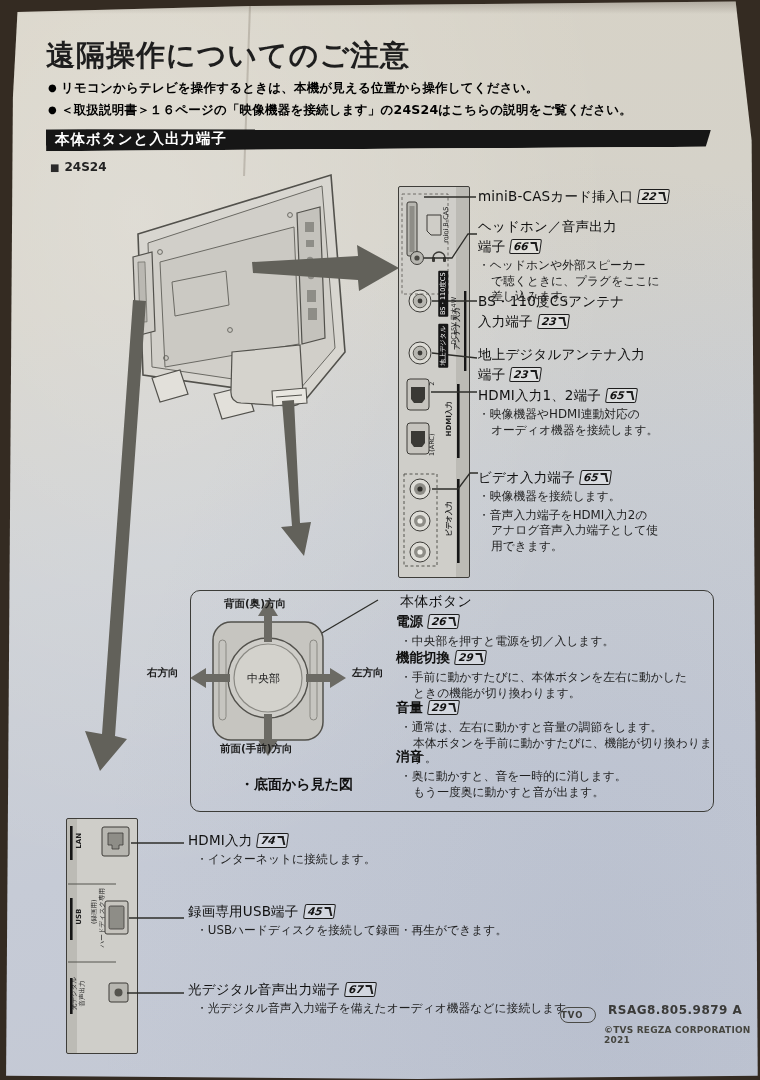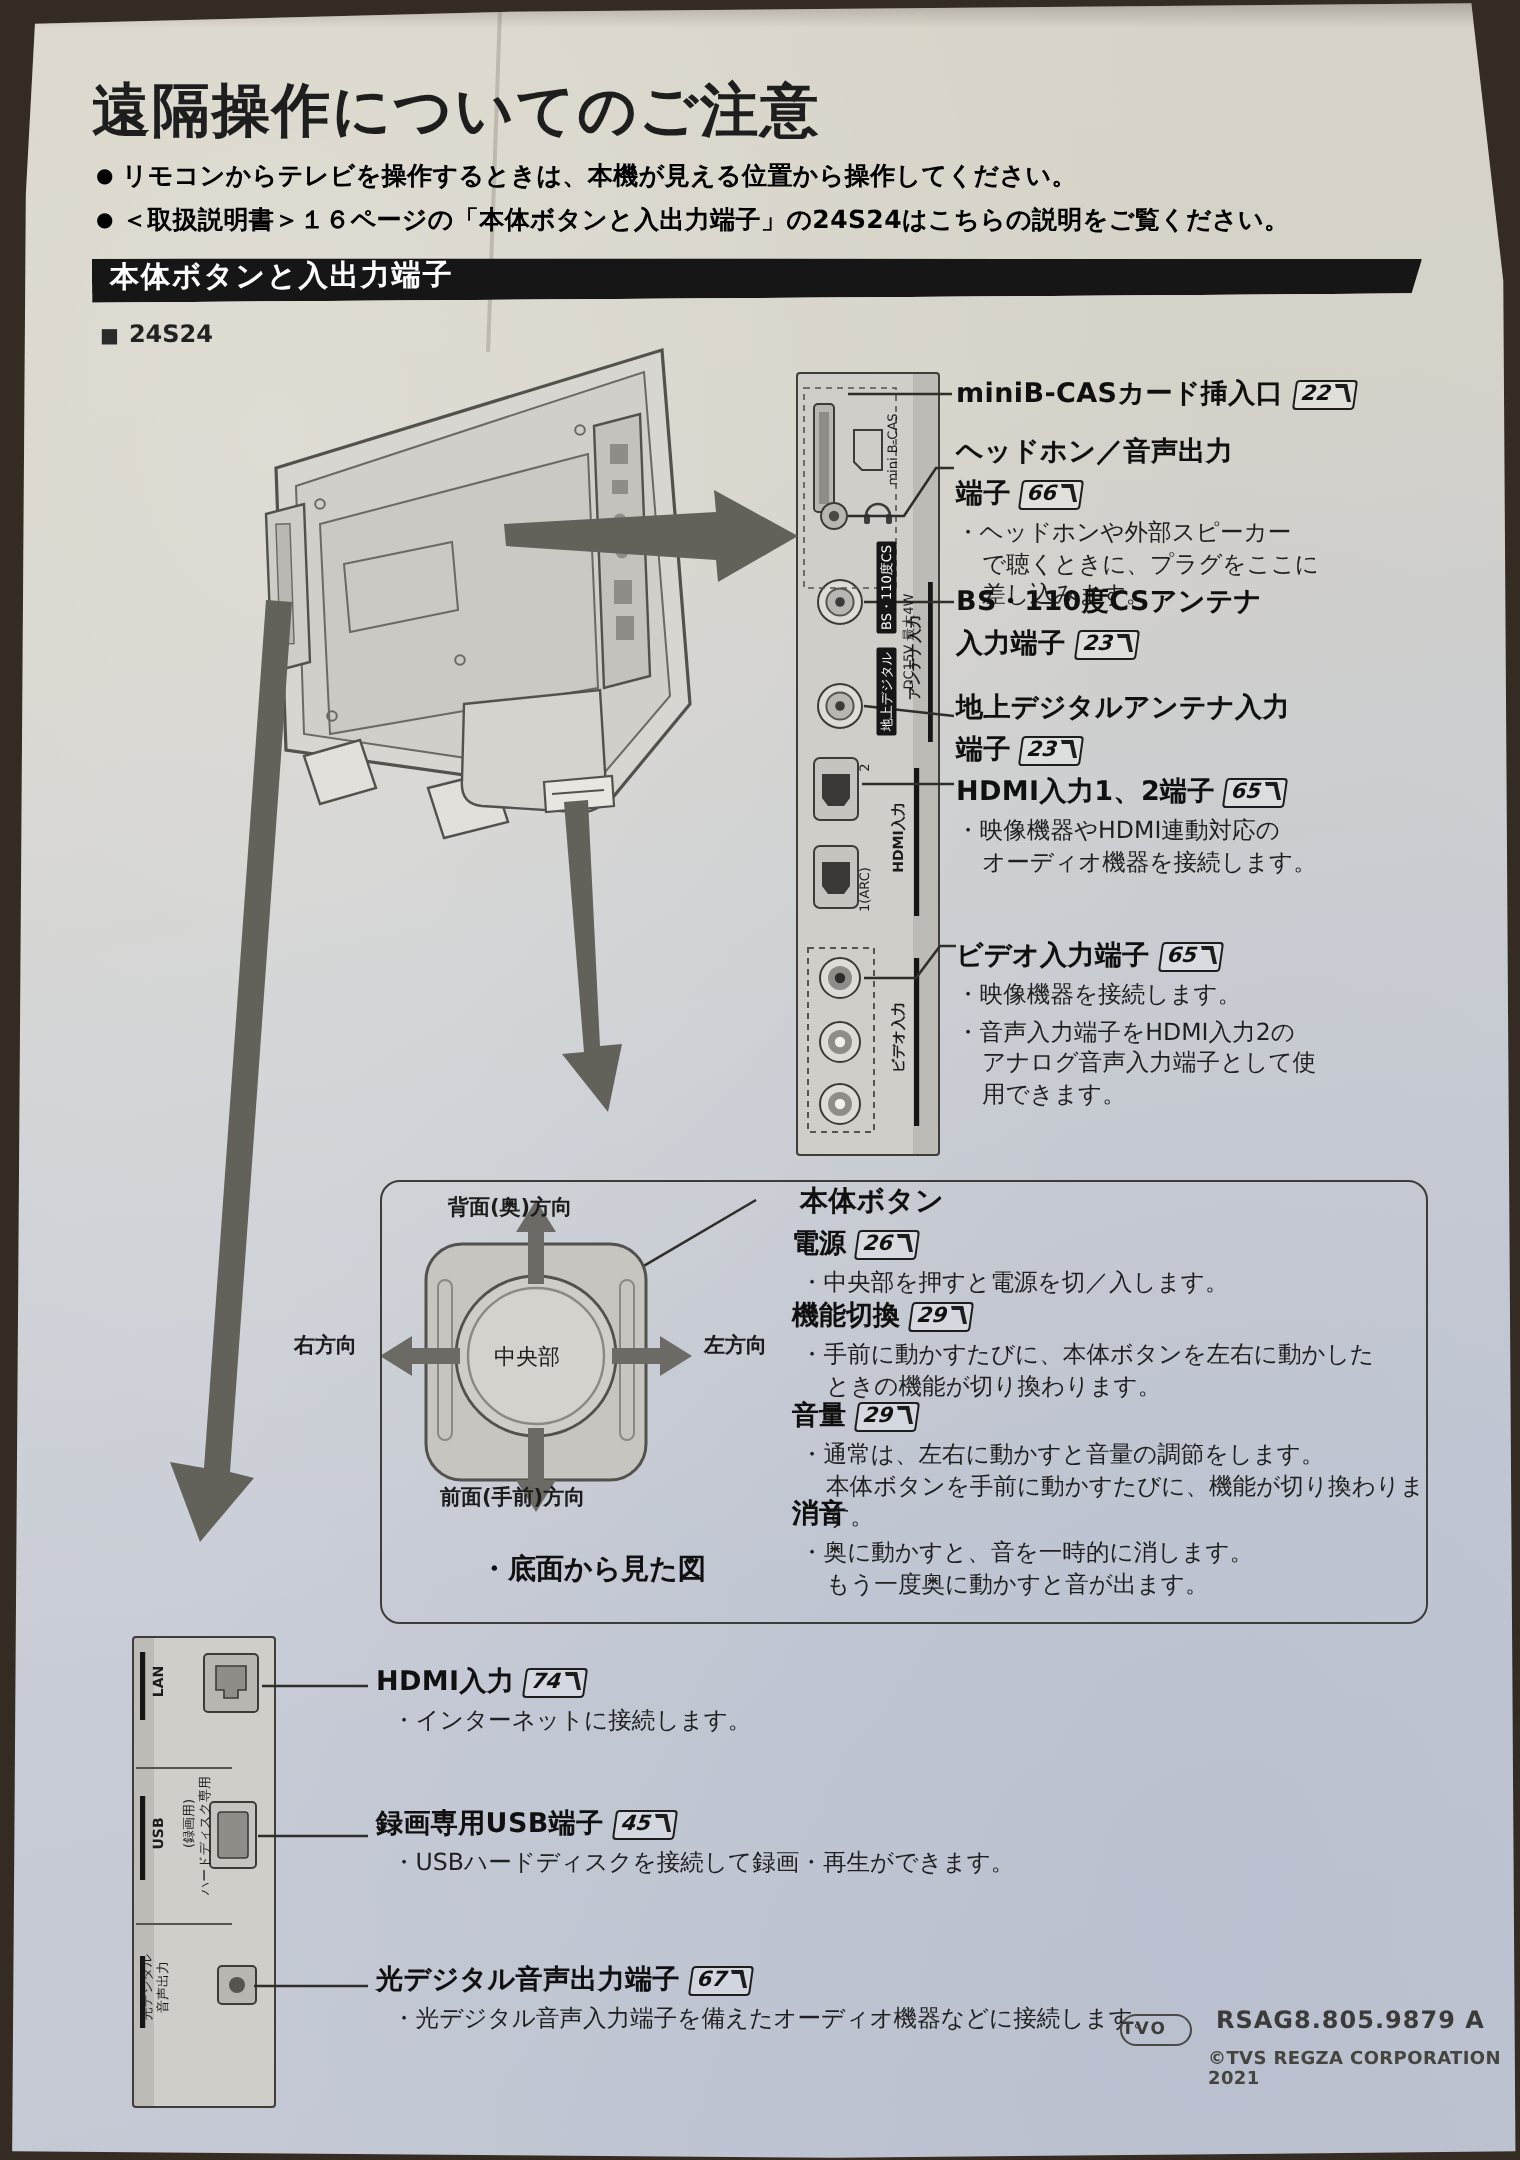--- a/index.html
+++ b/index.html
@@ -24,21 +24,21 @@
     background:rgba(110,100,85,.28);transform:rotate(2deg);}
   .title{font-size:29px;font-weight:700;color:#1e1e1e;letter-spacing:1px;}
   .note{font-size:12.5px;font-weight:600;color:#23232
 3;padding-left:17px;letter-spacing:.2px;}
   .note::before{content:"●";margin-left:-17px;padding-right:4px;font-size:10px;vertical-align:1px;}
   .secbar{width:656px;height:22px;background:#161616;color:#fff;
     font-size:14.5px;font-weight:700;line-height:21px;padding-left:9px;
     clip-path:polygon(0 0,100% 22%,99.2% 100%,0 100%);transform:rotate(-.4deg);letter-spacing:1px;}
   .model{font-size:12px;font-weight:700;color:#222;}
   .model::before{content:"■";padding-right:5px;font-size:10px;color:#2a2a2a;}
-  .lbl{font-weight:700;font-size:13.5px;color:#101010;letter-spacing:.2px;line-height:17px;}
+  .lbl{font-weight:400;font-size:13.5px;color:#101010;letter-spacing:.2px;line-height:17px;}
   .fn{font-weight:700;font-size:13.5px;color:#101010;}
   .blt{font-size:11.8px;color:#1f1f1f;line-height:15.5px;white-space:pre-line;padding-left:13px;margin-top:3px;}
   .blt::before{content:"・";margin-left:-13px;}
   .pref{display:inline-block;border:1.6px solid #1d1d1d;border-radius:2px;background:rgba(255,255,255,.3);
     padding:0 3px;font-weight:700;font-style:italic;font-size:10.5px;line-height:13px;color:#111;
     transform:skewX(-8deg);margin:0 2px 0 5px;vertical-align:1px;}
   .pref::after{content:"";display:inline-block;width:4px;height:7px;margin-left:2px;
     border-right:2px solid #1d1d1d;border-top:2px solid #1d1d1d;transform:skewX(20deg) translateY(1px);}
   .panel{background:linear-gradient(90deg,#cfcec9 0 82%,#bcbbb5 82%);border:1.5px solid #3e3d39;border-radius:2px;}
   .panelb{background:linear-gradient(90deg,#bcbbb5 0 14%,#cfcec9 14%);border:1.5px solid #3e3d39;border-radius:2px;}
@@ -54,21 +54,21 @@
   .cp{font-size:9px;color:#45453f;font-weight:600;letter-spacing:.2px;}
 </style>
 </head>
 <body>
 
 <div class="paper">
   <div class="crease"></div>
 
   <div class="abs note" style="left:48px;top:80px;">リモコンからテレビを操作するときは、本機が見える位置から操作してください。</div>
   <div class="abs title" style="left:46px;top:36px;">遠隔操作についてのご注意</div>
-  <div class="abs note" style="left:48px;top:102px;">＜取扱説明書＞１６ページの「本体ボタンと入出力端子」の24S24はこちらの説明をご覧ください。</div>
+  <div class="abs note" style="left:48px;top:102px;">＜取扱説明書＞１６ページの「映像機器を接続します」の24S24はこちらの説明をご覧ください。</div>
   <div class="abs secbar" style="left:46px;top:127px;">本体ボタンと入出力端子</div>
   <div class="abs model" style="left:50px;top:160px;">24S24</div>
 
   <div class="abs panel" style="left:398px;top:186px;width:70px;height:390px;"></div>
   <div class="abs panelb" style="left:66px;top:818px;width:70px;height:234px;"></div>
 
   <svg class="abs" style="left:0;top:0;" width="760" height="1080" viewBox="0 0 760 1080">
 
     <g>
       <path d="M138,234 L331,175 L345,352 L307,398 L143,375 Z" fill="#d8d6d0" stroke="#52514c" stroke-width="1.6"></path>

